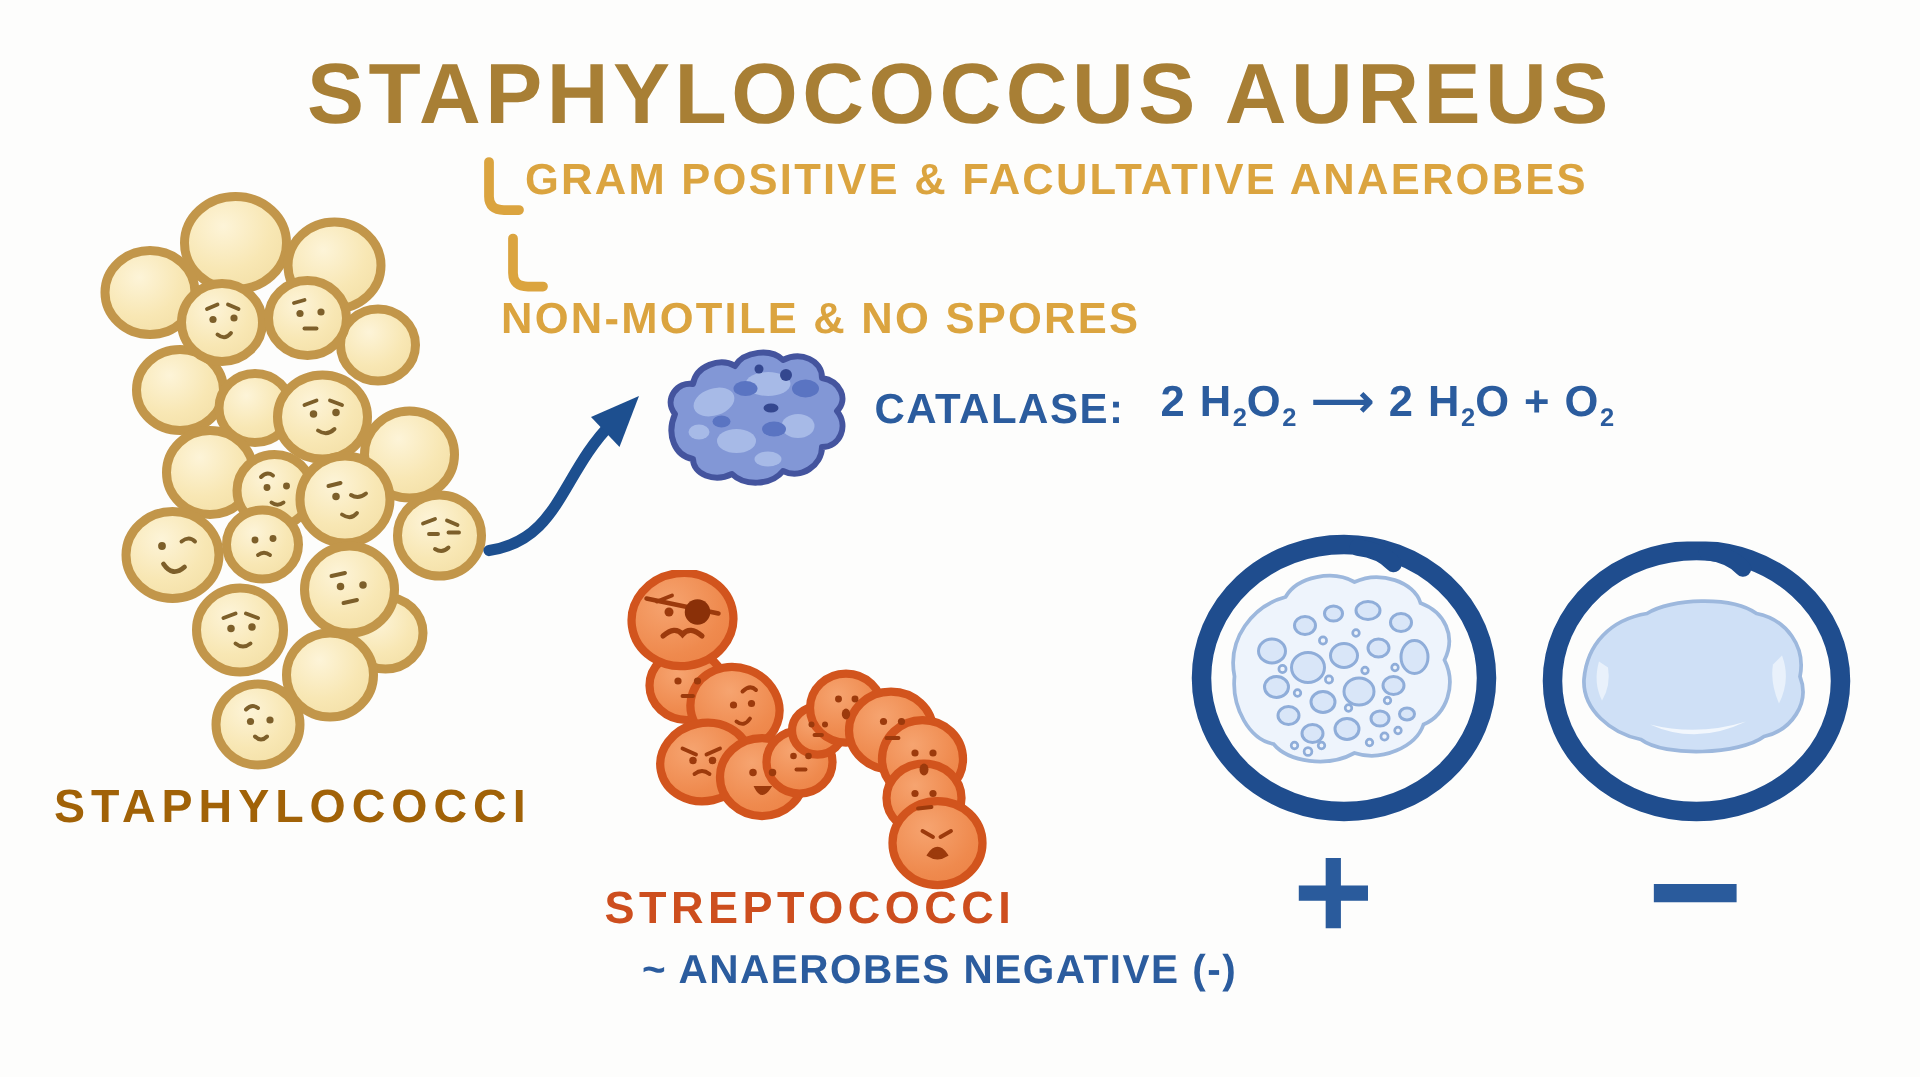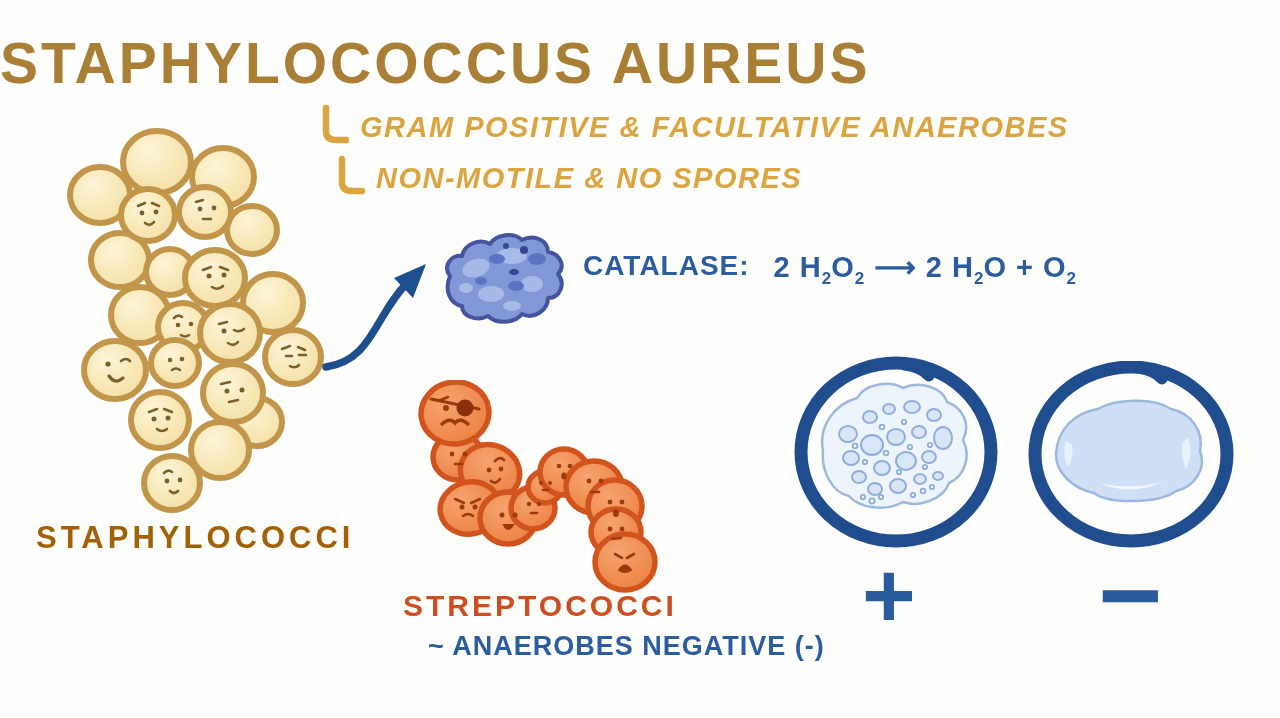--- a/index.html
+++ b/index.html
@@ -5,41 +5,41 @@
   html,body{margin:0;padding:0;background:#ffffff;}
   .stage{
     position:relative;width:1280px;height:718px;overflow:hidden;
     background:#fdfdfc;
     font-family:"Liberation Sans",sans-serif;
     font-weight:bold;
   }
   .abs{position:absolute;}
   
   .title{
-    left:0;right:0;top:30px;text-align:left;
+    left:0;right:0;top:30px;text-align:center;
     font-size:57px;letter-spacing:3px;color:#a87f35;
     white-space:nowrap;
   }
   
-  .bullet{display:flex;align-items:flex-end;gap:10px;font-style:italic;}
+  .bullet{display:flex;align-items:flex-start;}
   .bullet-1{left:318px;top:104px;}
-  .bullet-2{left:334px;top:155px;}
+  .bullet-2{left:334px;top:155px;flex-direction:column;}
   .bullet-text{
     font-size:29px;letter-spacing:1.5px;color:#dba43f;
     white-space:nowrap;padding-bottom:2px;
   }
   .lmark{flex:0 0 auto;}
   
   .staph-label{
     left:36px;top:520px;font-size:31px;letter-spacing:4px;color:#a16207;
     white-space:nowrap;
   }
   
   .catalase-line{
-    left:583px;top:250px;display:flex;align-items:flex-start;gap:24px;
+    left:583px;top:250px;display:flex;align-items:flex-end;gap:24px;
     color:#2b5c9e;white-space:nowrap;
   }
   .catalase-label{font-size:28px;letter-spacing:1px;}
   .equation{font-size:29px;letter-spacing:1px;}
   .equation .sub{font-size:17px;vertical-align:-7px;letter-spacing:0;}
   .equation .eqarrow{margin:0 10px;letter-spacing:0;}
   
   .strep-label{
     left:403px;top:589px;font-size:30px;letter-spacing:3px;color:#cd4e1e;
     white-space:nowrap;

